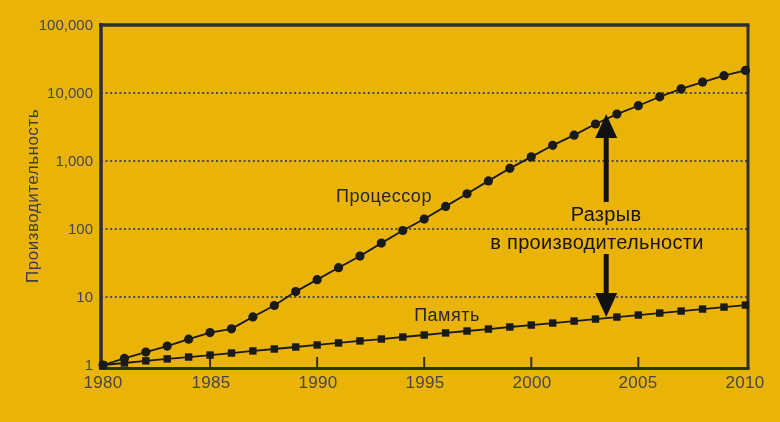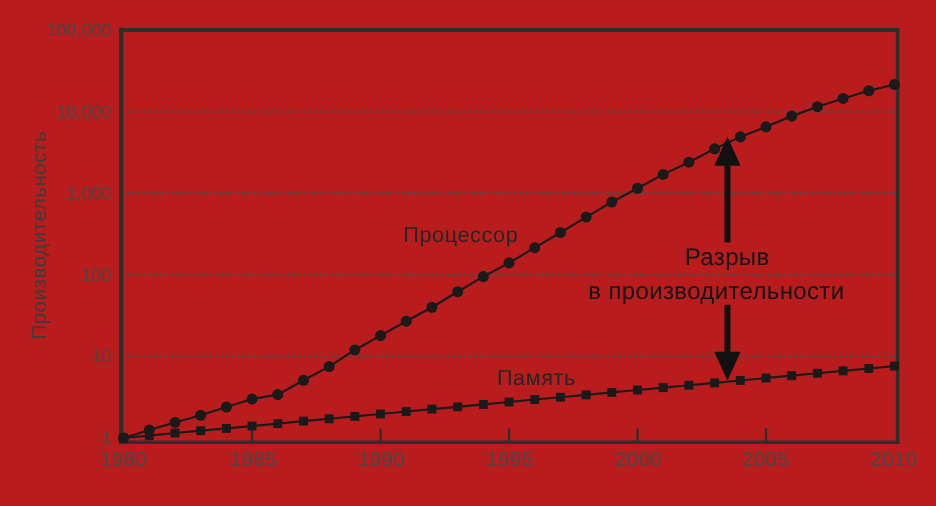--- a/index.html
+++ b/index.html
@@ -1,16 +1,16 @@
 <!DOCTYPE html>
 <html><head>
 <meta charset="utf-8">
 <style>
   html,body{margin:0;padding:0;background:#fff;}
-  .stage{position:relative;width:780px;height:422px;background:#b91c1c;overflow:hidden;}
+  .stage{position:relative;width:780px;height:422px;background:#eab308;overflow:hidden;}
   svg{display:block;}
   svg text{font-family:"Liberation Sans","DejaVu Sans",sans-serif;}
   .grid{stroke:#4d4d4d;stroke-width:2;stroke-dasharray:2 2.6;}
   .border{stroke:#2e2e2e;}
   .b-top,.b-left{stroke-width:3.5;}
   .b-right,.b-bottom{stroke-width:3;}
   .tick{stroke:#2e2e2e;stroke-width:2;}
   .series-line{fill:none;stroke:#1a1a1a;stroke-width:1.8;}
   .marker{fill:#1a1a1a;stroke:none;}
   .arrow{fill:#111;stroke:none;}

